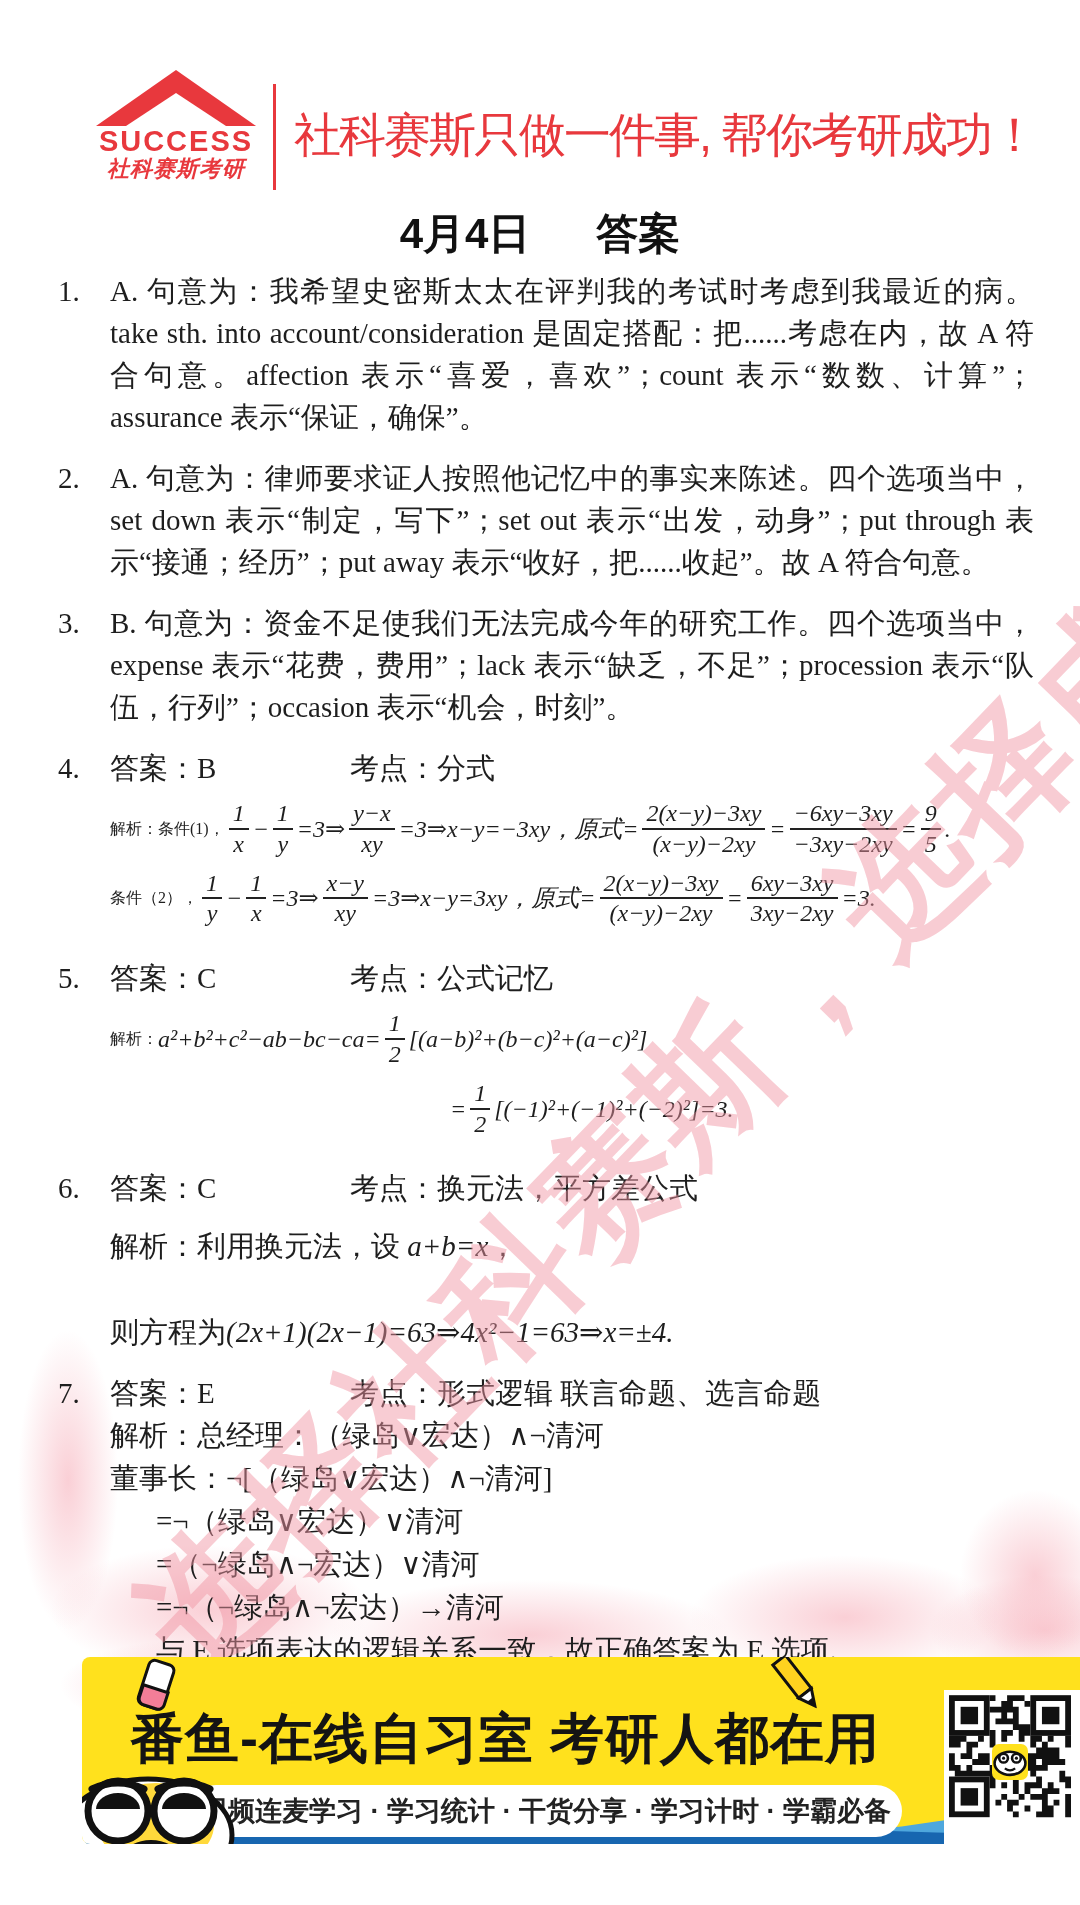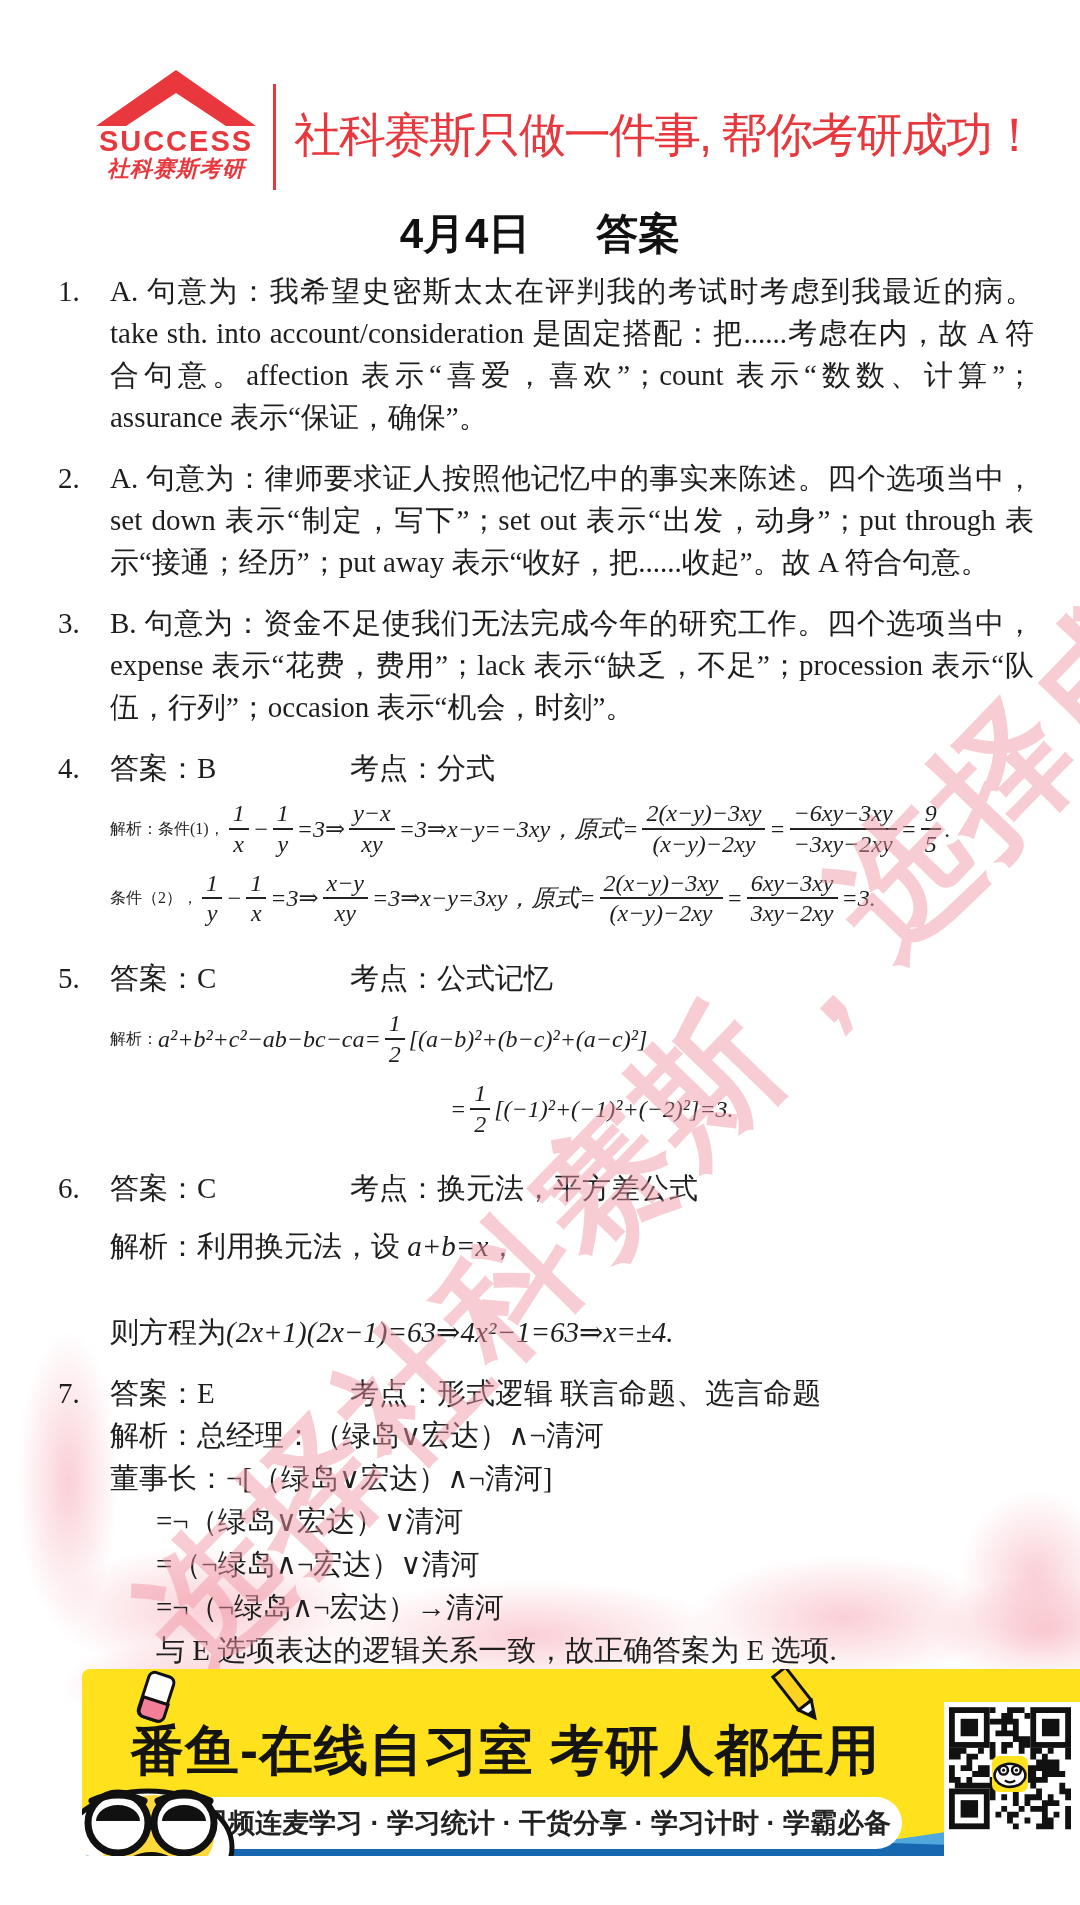--- a/index.html
+++ b/index.html
@@ -50,21 +50,21 @@
   .b1{left:50px;top:1545px;width:320px;height:130px;}
   .b2{left:330px;top:1580px;width:400px;height:110px;}
   .b3{left:690px;top:1555px;width:310px;height:125px;}
   .b4{left:930px;top:1575px;width:230px;height:110px;}
   .b5{left:18px;top:1330px;width:100px;height:300px;}
   .b6{left:960px;top:1490px;width:150px;height:170px;}
   .b7{left:60px;top:1640px;width:260px;height:90px;}
 
   
   .banner{position:absolute;left:82px;top:1657px;right:0;height:187px;background:#ffe11d;
-          border-radius:8px 0 0 8px;z-index:10;overflow:hidden;margin-top:12px;}
+          border-radius:8px 0 0 8px;z-index:10;overflow:hidden;}
   .headline{position:absolute;left:48px;top:46px;font-family:"Liberation Sans",sans-serif;
             font-weight:900;font-size:54px;letter-spacing:1px;color:#141414;white-space:nowrap;}
   .pill{position:absolute;left:108px;top:128px;width:712px;height:52px;background:#fff;
         border-radius:27px;display:flex;align-items:center;justify-content:center;z-index:2;}
   .pill span{font-family:"Liberation Sans",sans-serif;font-weight:700;font-size:27px;color:#222;}
   .fish{position:absolute;left:-26px;top:106px;z-index:4;}
   .eraser{position:absolute;left:58px;top:2px;transform:rotate(18deg);z-index:1;}
   .pencil{position:absolute;left:700px;top:-6px;transform:rotate(-38deg);z-index:1;}
   .waves{position:absolute;left:0;bottom:0;width:100%;height:58px;z-index:1;}
   .qr-box{position:absolute;left:862px;top:33px;width:132px;height:144px;background:#fff;

